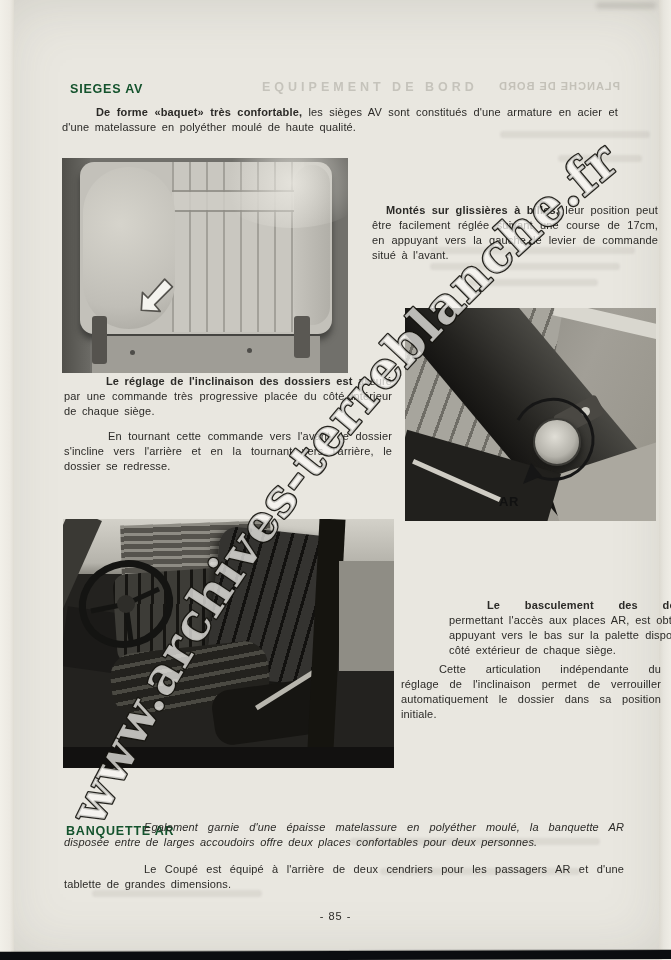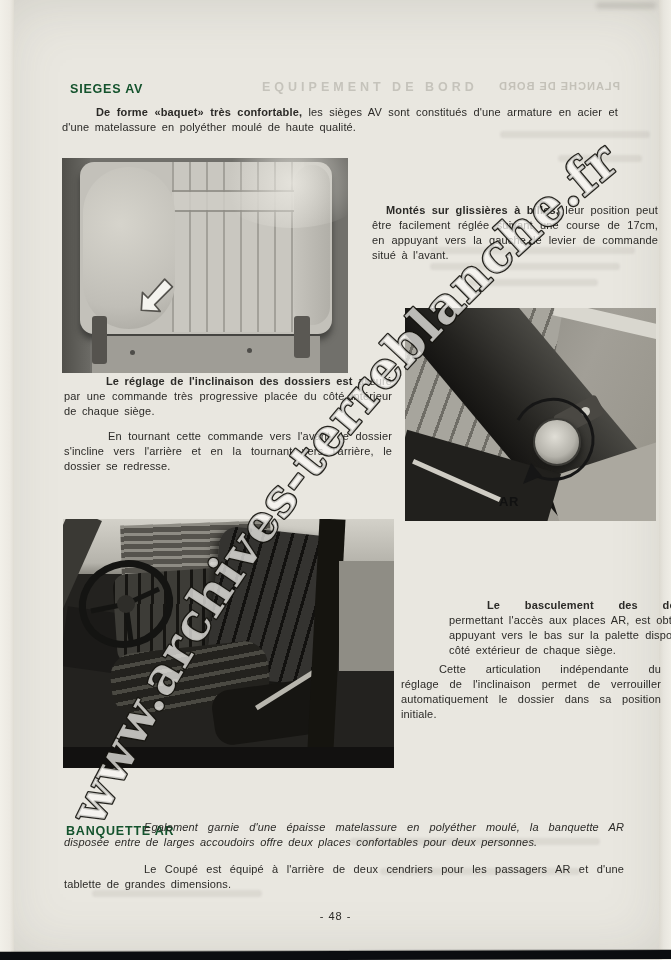--- a/index.html
+++ b/index.html
@@ -210,21 +210,21 @@
   <div class="para" id="p-bascule"><span class="lead">Le basculement des dossiers</span><span> permettant l'accès aux places AR, est obtenu en appuyant vers le bas sur la palette disposée du côté extérieur de chaque siège.</span></div>
 
   <div class="para" id="p-artic"><span>Cette articulation indépendante du réglage de l'inclinaison permet de verrouiller automatiquement le dossier dans sa position initiale.</span></div>
 
   <div class="h" id="h-banquette">BANQUETTE AR</div>
 
   <div class="para" id="p-banq1"><span>Egalement garnie d'une épaisse matelassure en polyéther moulé, la banquette AR disposée entre de larges accoudoirs offre deux places confortables pour deux personnes.</span></div>
 
   <div class="para" id="p-banq2"><span>Le Coupé est équipé à l'arrière de deux cendriers pour les passagers AR et d'une tablette de grandes dimensions.</span></div>
 
-  <div id="page-number">- 48 -</div>
+  <div id="page-number">- 85 -</div>
 
   <svg id="watermark-svg" viewBox="0 0 671 960">
     <defs>
       <path id="wmpath" d="M 100 828 A 1900 1900 0 0 1 655 140" fill="none"></path>
     </defs>
     <text fill="rgba(250,249,245,0.78)" stroke="#15140f" stroke-width="2.6" paint-order="stroke" stroke-linejoin="round" opacity="0.92">
       <textPath href="#wmpath">www.archives-terreblanche.fr</textPath>
     </text>
   </svg>
 

